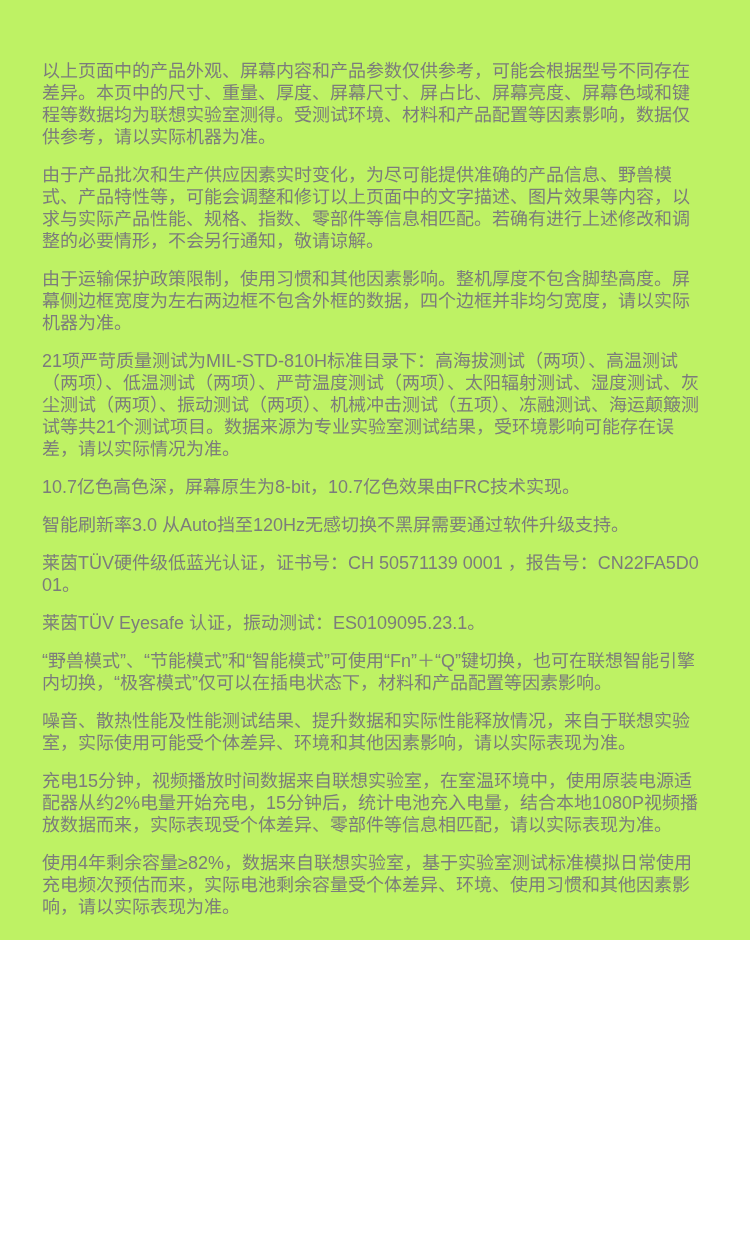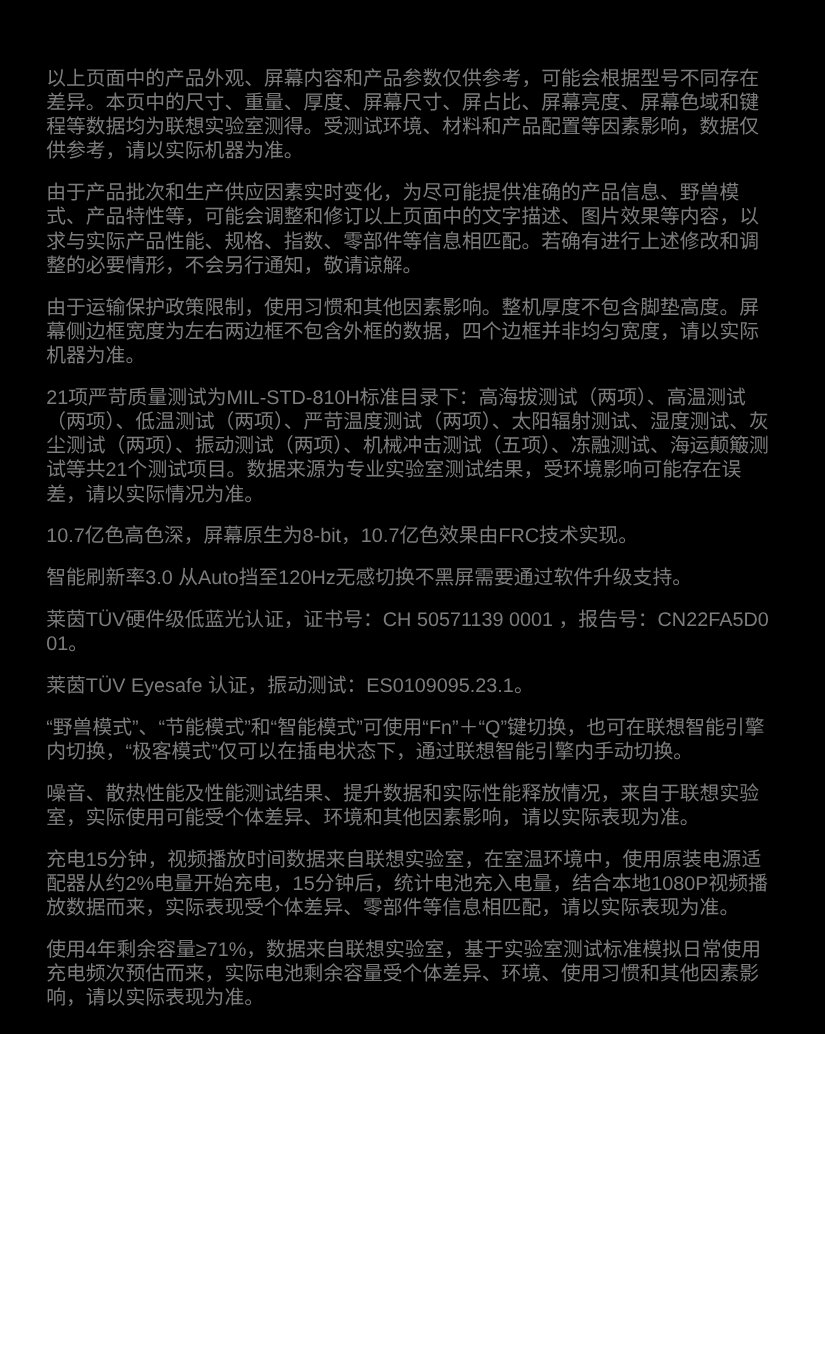--- a/index.html
+++ b/index.html
@@ -13,21 +13,21 @@
     overflow-x: hidden;
   }
   .disclaimer-block {
     box-sizing: border-box;
     width: 750px;
     padding: 60px 43px 6px 42px;
     font-family: "Liberation Sans", "DejaVu Sans", sans-serif;
     font-size: 18px;
     line-height: 22px;
     color: #7c7c7c;
-    background: #000000;
+    background: #bef264;
   }
   .disclaimer-block p {
     margin: 0 0 16px 0;
     padding: 0;
     word-break: break-all;
     text-align: left;
     font-weight: 400;
   }
 </style>
 </head>
@@ -35,17 +35,17 @@
 
 <main class="disclaimer-block">
   <p>以上页面中的产品外观、屏幕内容和产品参数仅供参考，可能会根据型号不同存在差异。本页中的尺寸、重量、厚度、屏幕尺寸、屏占比、屏幕亮度、屏幕色域和键程等数据均为联想实验室测得。受测试环境、材料和产品配置等因素影响，数据仅供参考，请以实际机器为准。</p>
   <p>由于产品批次和生产供应因素实时变化，为尽可能提供准确的产品信息、野兽模式、产品特性等，可能会调整和修订以上页面中的文字描述、图片效果等内容，以求与实际产品性能、规格、指数、零部件等信息相匹配。若确有进行上述修改和调整的必要情形，不会另行通知，敬请谅解。</p>
   <p>由于运输保护政策限制，使用习惯和其他因素影响。整机厚度不包含脚垫高度。屏幕侧边框宽度为左右两边框不包含外框的数据，四个边框并非均匀宽度，请以实际机器为准。</p>
   <p>21项严苛质量测试为MIL-STD-810H标准目录下：高海拔测试（两项）、高温测试（两项）、低温测试（两项）、严苛温度测试（两项）、太阳辐射测试、湿度测试、灰尘测试（两项）、振动测试（两项）、机械冲击测试（五项）、冻融测试、海运颠簸测试等共21个测试项目。数据来源为专业实验室测试结果，受环境影响可能存在误差，请以实际情况为准。</p>
   <p>10.7亿色高色深，屏幕原生为8-bit，10.7亿色效果由FRC技术实现。</p>
   <p>智能刷新率3.0 从Auto挡至120Hz无感切换不黑屏需要通过软件升级支持。</p>
   <p>莱茵TÜV硬件级低蓝光认证，证书号：CH 50571139 0001 ，报告号：CN22FA5D001。</p>
   <p>莱茵TÜV Eyesafe 认证，振动测试：ES0109095.23.1。</p>
-  <p>“野兽模式”、“节能模式”和“智能模式”可使用“Fn”＋“Q”键切换，也可在联想智能引擎内切换，“极客模式”仅可以在插电状态下，通过联想智能引擎内手动切换。</p>
+  <p>“野兽模式”、“节能模式”和“智能模式”可使用“Fn”＋“Q”键切换，也可在联想智能引擎内切换，“极客模式”仅可以在插电状态下，材料和产品配置等因素影响。</p>
   <p>噪音、散热性能及性能测试结果、提升数据和实际性能释放情况，来自于联想实验室，实际使用可能受个体差异、环境和其他因素影响，请以实际表现为准。</p>
   <p>充电15分钟，视频播放时间数据来自联想实验室，在室温环境中，使用原装电源适配器从约2%电量开始充电，15分钟后，统计电池充入电量，结合本地1080P视频播放数据而来，实际表现受个体差异、零部件等信息相匹配，请以实际表现为准。</p>
-  <p>使用4年剩余容量≥71%，数据来自联想实验室，基于实验室测试标准模拟日常使用充电频次预估而来，实际电池剩余容量受个体差异、环境、使用习惯和其他因素影响，请以实际表现为准。</p>
+  <p>使用4年剩余容量≥82%，数据来自联想实验室，基于实验室测试标准模拟日常使用充电频次预估而来，实际电池剩余容量受个体差异、环境、使用习惯和其他因素影响，请以实际表现为准。</p>
 </main>
 
 </body></html>

